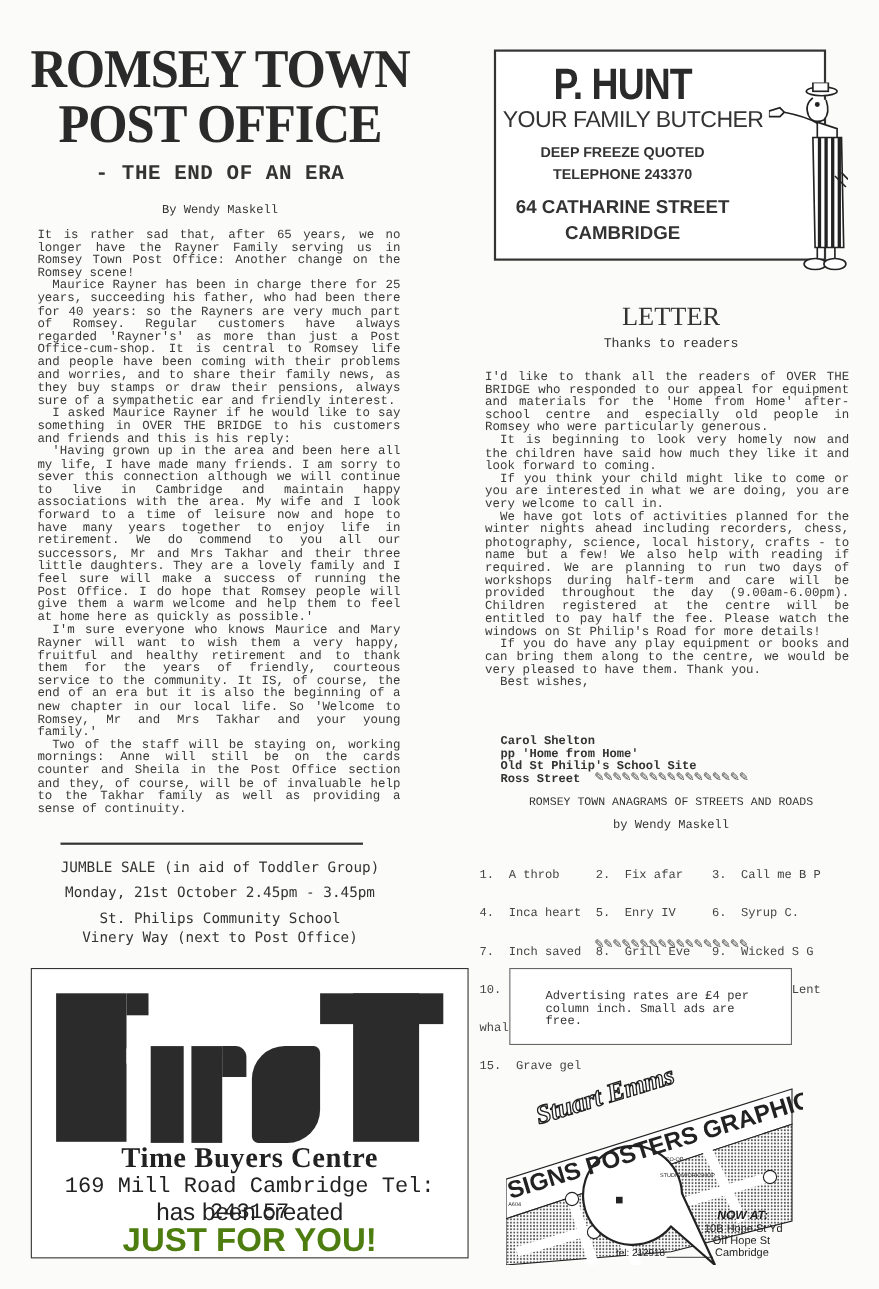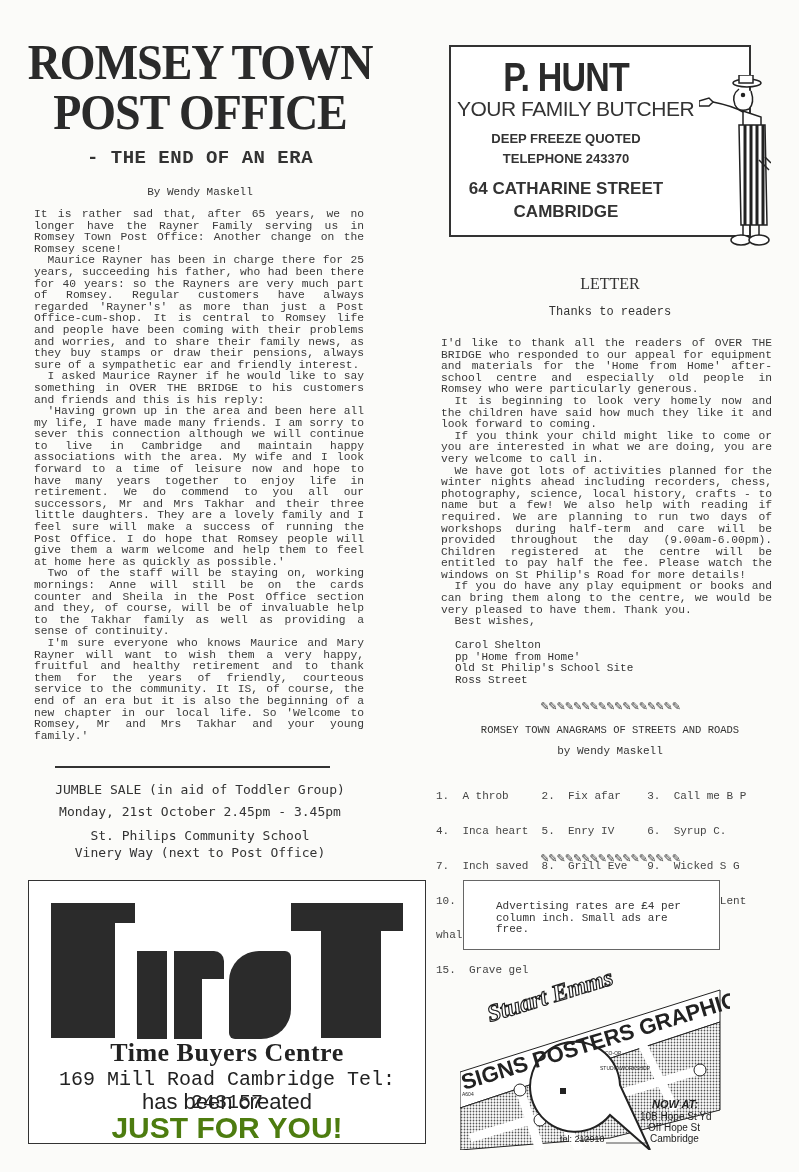--- a/index.html
+++ b/index.html
@@ -91,28 +91,28 @@
   }
   .butcher-addr {
     position:absolute; left:0; width: 230px; text-align:center;
     font-family: "Liberation Sans", sans-serif; font-weight:bold; font-size: 17px; color:#333;
   }
   .butcher-figure { position:absolute; left: 248px; top: 28px; }
 
   
   .letter-title {
     left: 440px; width: 340px; top: 275px; text-align:center;
-    font-family: "Liberation Serif", serif; font-size: 16px; color:#333;
+    font-family: "Liberation Serif", serif; font-size: 24px; color:#333;
   }
   .letter-sub {
     left: 440px; width: 340px; top: 305px; text-align:center;
     font-family: "Liberation Mono", monospace; font-size: 12px; color:#333;
   }
   .letter-body { left: 441px; top: 338px; width: 331px; }
-  .signature { left: 455px; top: 640px; font-size: 11px; line-height: 11.6px; color: #333; font-weight: normal; }
+  .signature { left: 455px; top: 669px; font-size: 11px; line-height: 11.6px; color: #333; font-weight: bold; }
 
   .leaf-row {
     left: 440px; width: 340px; text-align:center;
     font-family: "DejaVu Sans", sans-serif; font-size: 11px; color:#444; letter-spacing: -1px;
   }
   .anagram-title {
     left: 440px; width: 340px; top: 724px; text-align:center; font-size: 10.5px; color:#333;
   }
   .anagram-by {
     left: 440px; width: 340px; top: 745px; text-align:center; font-size: 11px; color:#333;
@@ -137,22 +137,22 @@
   <div>POST OFFICE</div>
 </div>
 <div class="abs subhead">- THE END OF AN ERA</div>
 <div class="abs byline">By Wendy Maskell</div>
 
 <div class="abs body-text article-body">
   <p class="noindent">It is rather sad that, after 65 years, we no longer have the Rayner Family serving us in Romsey Town Post Office: Another change on the Romsey scene!</p>
   <p>Maurice Rayner has been in charge there for 25 years, succeeding his father, who had been there for 40 years: so the Rayners are very much part of Romsey. Regular customers have always regarded 'Rayner's' as more than just a Post Office-cum-shop. It is central to Romsey life and people have been coming with their problems and worries, and to share their family news, as they buy stamps or draw their pensions, always sure of a sympathetic ear and friendly interest.</p>
   <p>I asked Maurice Rayner if he would like to say something in OVER THE BRIDGE to his customers and friends and this is his reply:</p>
   <p>'Having grown up in the area and been here all my life, I have made many friends. I am sorry to sever this connection although we will continue to live in Cambridge and maintain happy associations with the area. My wife and I look forward to a time of leisure now and hope to have many years together to enjoy life in retirement. We do commend to you all our successors, Mr and Mrs Takhar and their three little daughters. They are a lovely family and I feel sure will make a success of running the Post Office. I do hope that Romsey people will give them a warm welcome and help them to feel at home here as quickly as possible.'</p>
+  <p>I'm sure everyone who knows Maurice and Mary Rayner will want to wish them a very happy, fruitful and healthy retirement and to thank them for the years of friendly, courteous service to the community. It IS, of course, the end of an era but it is also the beginning of a new chapter in our local life. So 'Welcome to Romsey, Mr and Mrs Takhar and your young family.'</p>
   <p>Two of the staff will be staying on, working mornings: Anne will still be on the cards counter and Sheila in the Post Office section and they, of course, will be of invaluable help to the Takhar family as well as providing a sense of continuity.</p>
-  <p>I'm sure everyone who knows Maurice and Mary Rayner will want to wish them a very happy, fruitful and healthy retirement and to thank them for the years of friendly, courteous service to the community. It IS, of course, the end of an era but it is also the beginning of a new chapter in our local life. So 'Welcome to Romsey, Mr and Mrs Takhar and your young family.'</p>
 </div>
 
 <div class="abs rule rule-top"></div>
 <div class="abs jumble" style="top:782px;">JUMBLE SALE  (in aid of Toddler Group)</div>
 <div class="abs jumble" style="top:804px;">Monday, 21st October    2.45pm - 3.45pm</div>
 <div class="abs jumble" style="top:828px;">St. Philips Community School</div>
 <div class="abs jumble" style="top:845px;">Vinery Way (next to Post Office)</div>
 
 <div class="abs drivers-ad">
 

